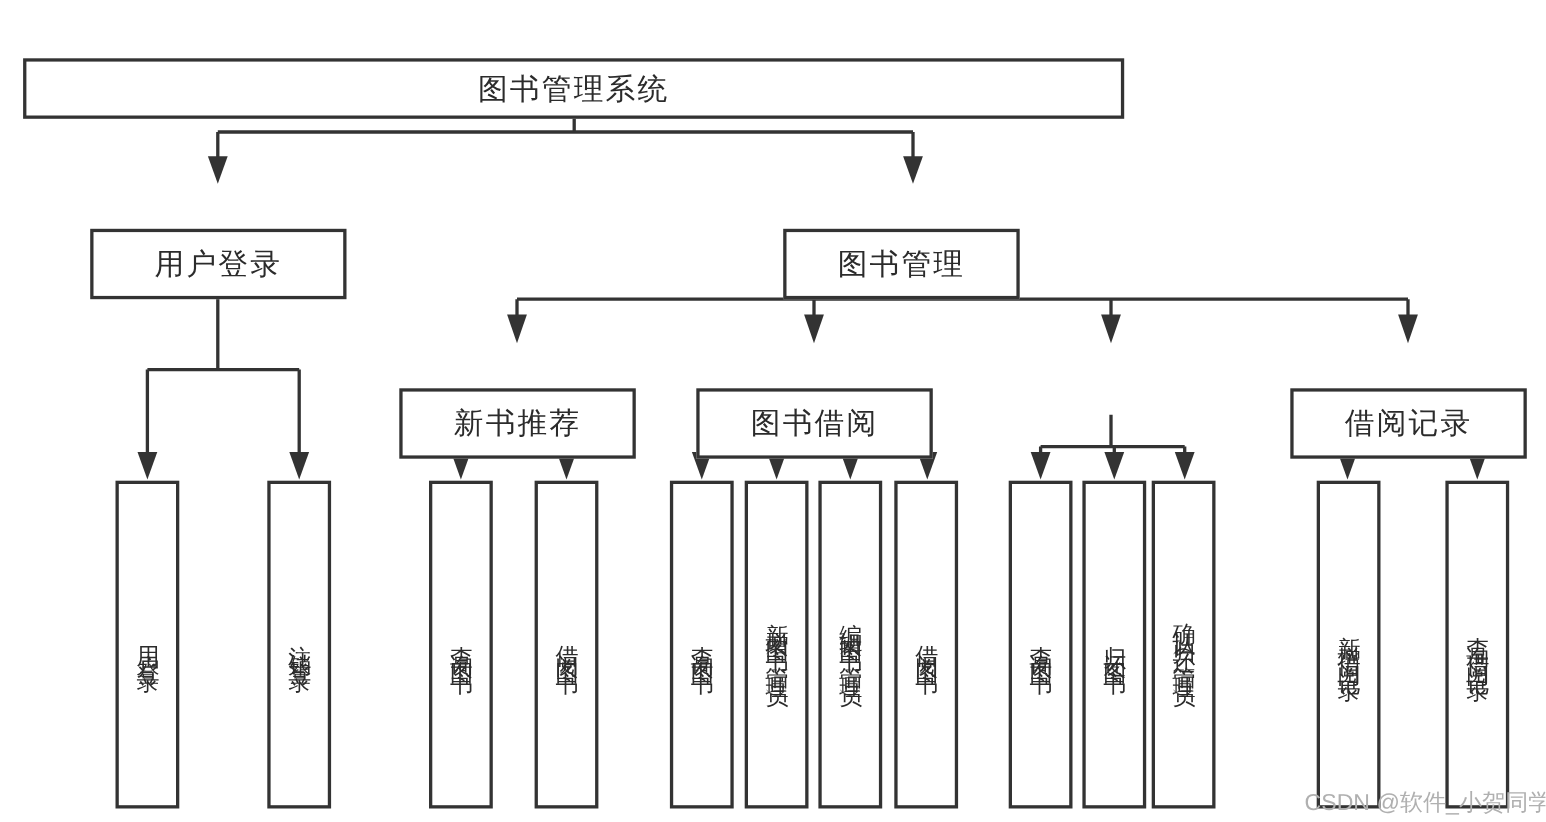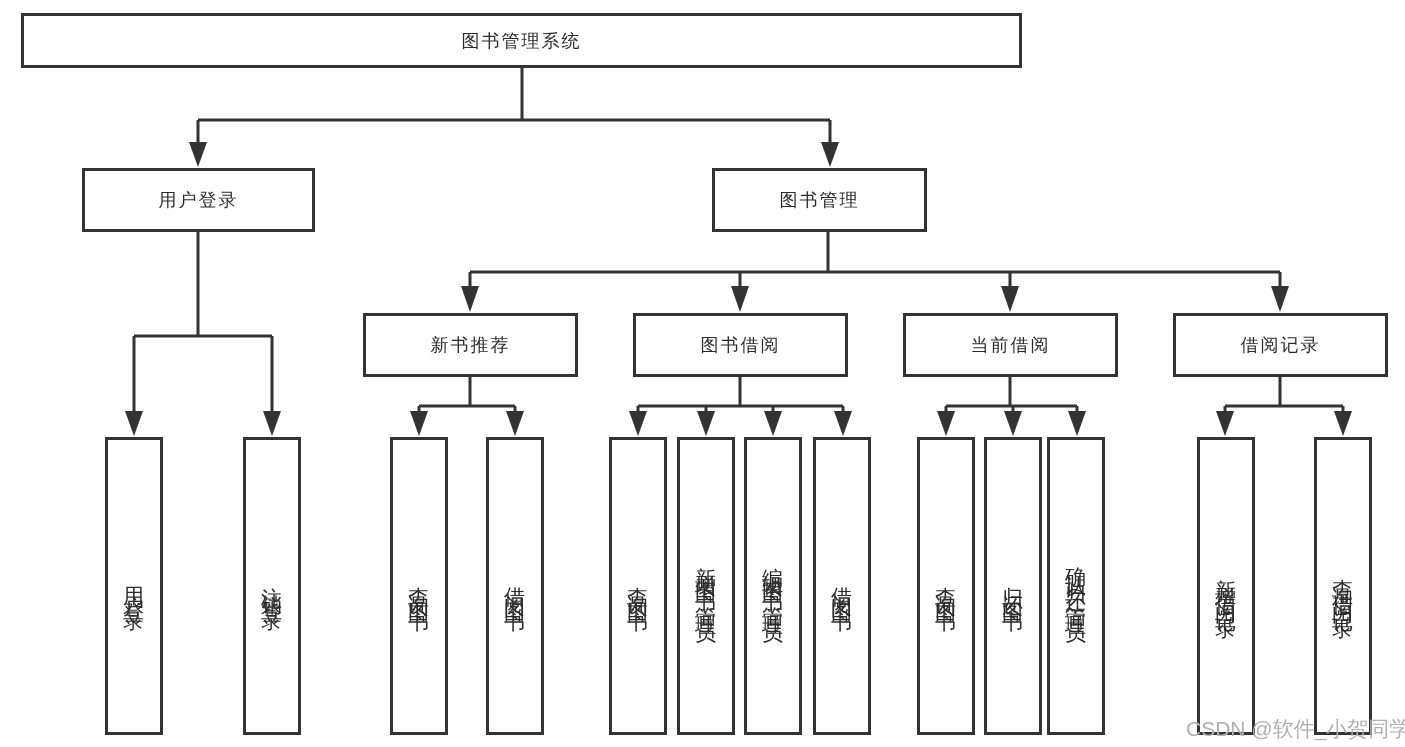--- a/index.html
+++ b/index.html
@@ -20,21 +20,21 @@
     position: absolute;
     box-sizing: border-box;
     background: #ffffff;
     border: 3px solid #333333;
     color: #2b2b2b;
     display: flex;
     align-items: center;
     justify-content: center;
     z-index: 2;
   }
-  .hbox { font-size: 18px; letter-spacing: 2px; white-space: nowrap; }
+  .hbox { font-size: 27px; letter-spacing: 2px; white-space: nowrap; margin-top: 40px; }
   .leaf {
     top: 437px; width: 58px; height: 298px;
     writing-mode: vertical-rl;
     text-orientation: mixed;
     font-size: 21px;
     letter-spacing: 8px;
     line-height: 1;
   }
 
   
@@ -101,21 +101,20 @@
     <polygon points="1334,411 1352,411 1343,436"></polygon>
   </svg>
 
   <div class="box hbox b-root">图书管理系统</div>
 
   <div class="box hbox b-l2a">用户登录</div>
   <div class="box hbox b-l2b">图书管理</div>
 
   <div class="box hbox b-l3b">图书借阅</div>
   <div class="box hbox b-l3a">新书推荐</div>
-  <div class="box hbox b-l3c">当前借阅</div>
   <div class="box hbox b-l3d">借阅记录</div>
 
   <div class="box leaf f0">用户登录</div>
   <div class="box leaf f1">注销登录</div>
   <div class="box leaf f2">查询图书</div>
   <div class="box leaf f3">借阅图书</div>
   <div class="box leaf f4">查询图书</div>
   <div class="box leaf f5">新增图书（管理员）</div>
   <div class="box leaf f6">编辑图书（管理员）</div>
   <div class="box leaf f7">借阅图书</div>

